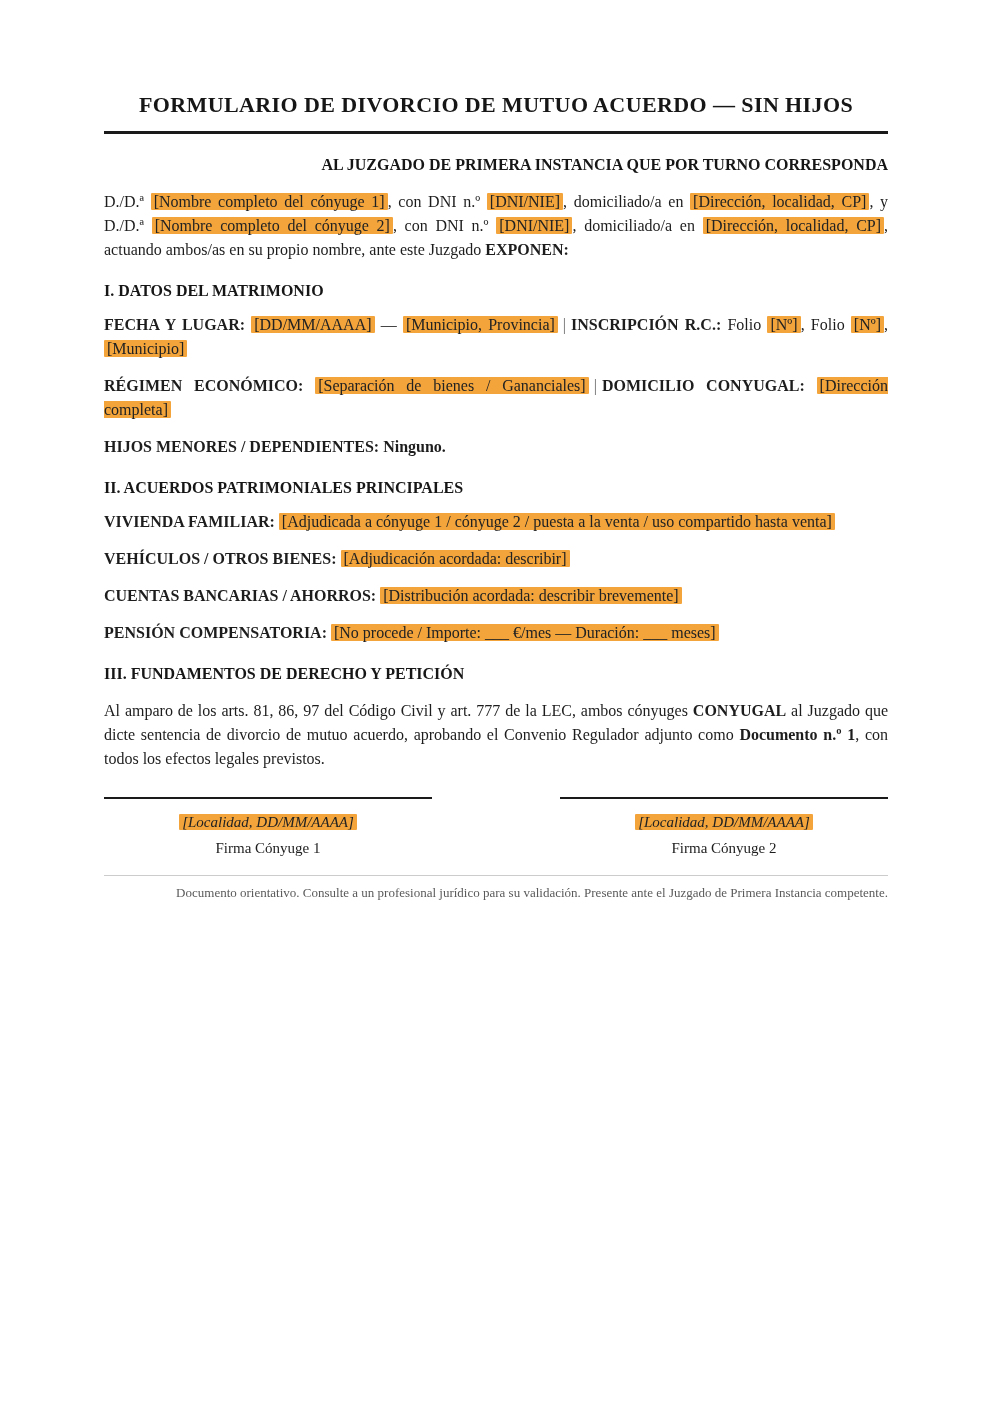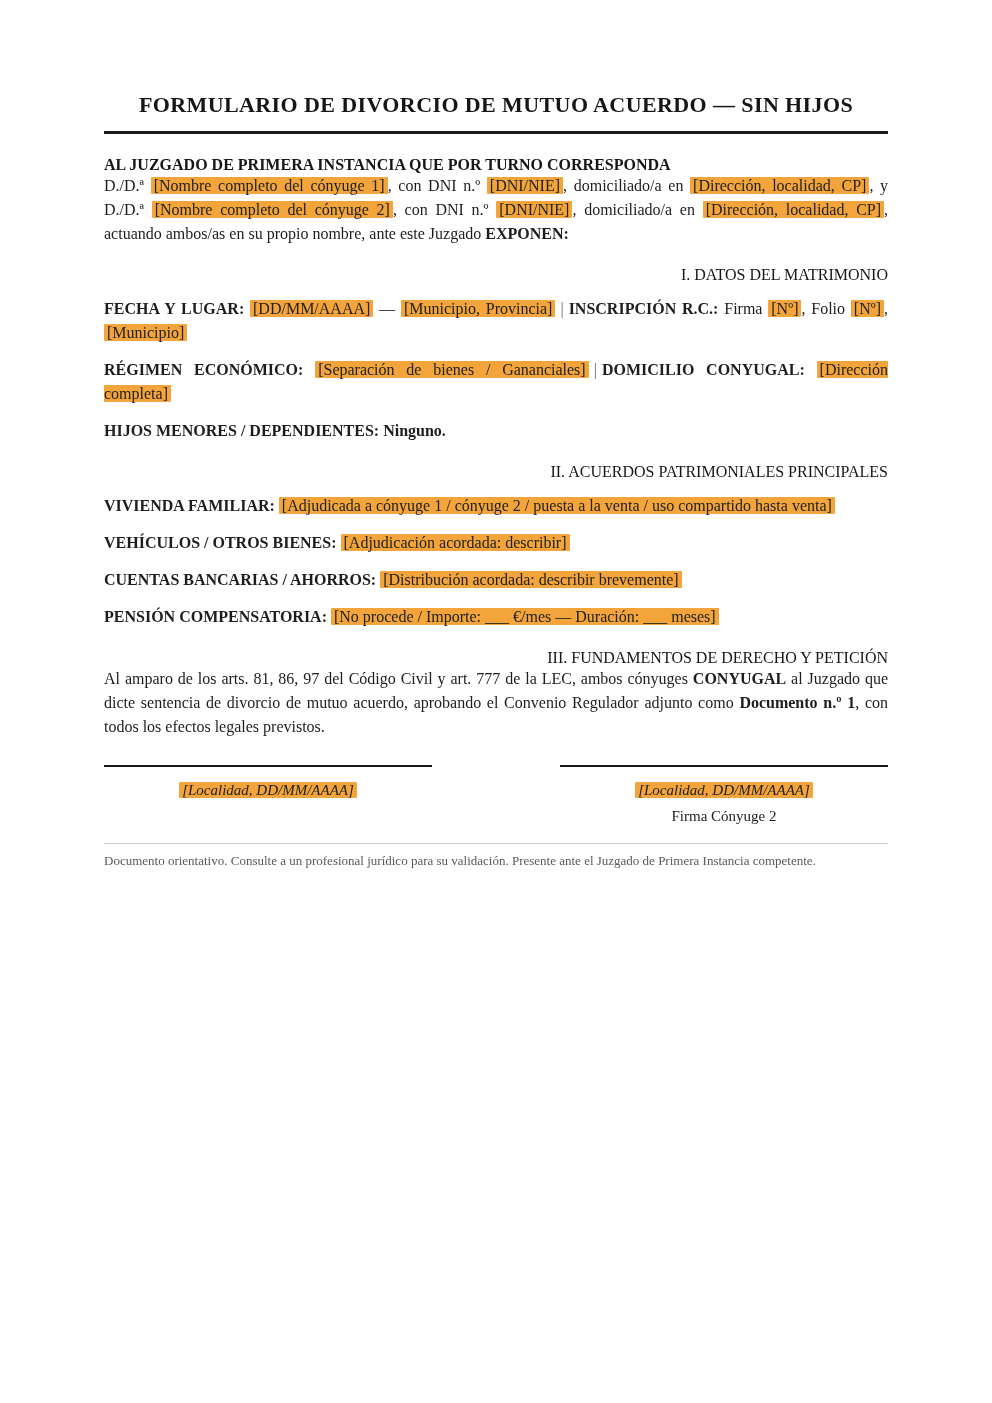--- a/index.html
+++ b/index.html
@@ -23,37 +23,37 @@
     font-weight: bold;
     letter-spacing: 0.4px;
     color: #161616;
   }
   .title-rule {
     border: none;
     border-top: 3px solid #1a1a1a;
     margin: 13px 0 0 0;
   }
   .court-heading {
-    text-align: left;
+    text-align: right;
     font-size: 16px;
     font-weight: bold;
     margin-top: 22px;
     color: #161616;
   }
   .para {
     font-size: 16px;
     line-height: 24px;
     text-align: justify;
+    margin-top: 16px;
   }
   .section-heading {
     font-size: 16px;
-    font-weight: normal;
+    font-weight: bold;
     margin-top: 20px;
     color: #161616;
-    text-align: right;
   }
   .field-line {
     font-size: 16px;
     line-height: 24px;
     text-align: justify;
     margin-top: 13px;
   }
   .b { font-weight: bold; }
   .hl {
     background: #f3a53c;
@@ -75,21 +75,21 @@
   }
   .sig-date { font-size: 15px; line-height: 22px; font-style: italic; }
   .sig-label { font-size: 15px; margin-top: 7px; color: #1d1d1d; }
   .footer-rule {
     border: none;
     border-top: 1px solid #cccccc;
     margin-top: 18px;
   }
   .footer-note {
     margin-top: 9px;
-    text-align: left;
+    text-align: right;
     font-size: 13px;
     color: #5a5a5a;
   }
 </style>
 </head>
 <body>
 
 <div class="page">
 
   <div class="doc-title">FORMULARIO DE DIVORCIO DE MUTUO ACUERDO — SIN HIJOS</div>
@@ -97,21 +97,21 @@
 
   <div class="court-heading">AL JUZGADO DE PRIMERA INSTANCIA QUE POR TURNO CORRESPONDA</div>
 
   <p class="para">
     <span>D./D.ª </span><span class="hl">[Nombre completo del cónyuge 1]</span><span>, con DNI n.º </span><span class="hl">[DNI/NIE]</span><span>, domiciliado/a en </span><span class="hl">[Dirección, localidad, CP]</span><span>, y D./D.ª </span><span class="hl">[Nombre completo del cónyuge 2]</span><span>, con DNI n.º </span><span class="hl">[DNI/NIE]</span><span>, domiciliado/a en </span><span class="hl">[Dirección, localidad, CP]</span><span>, actuando ambos/as en su propio nombre, ante este Juzgado </span><span class="b">EXPONEN:</span>
   </p>
 
   <div class="section-heading">I. DATOS DEL MATRIMONIO</div>
 
   <p class="field-line">
-    <span class="b">FECHA Y LUGAR: </span><span class="hl">[DD/MM/AAAA]</span><span> — </span><span class="hl">[Municipio, Provincia]</span><span class="sep">|</span><span class="b">INSCRIPCIÓN R.C.: </span><span>Firma </span><span class="hl">[Nº]</span><span>, Folio </span><span class="hl">[Nº]</span><span>, </span><span class="hl">[Municipio]</span>
+    <span class="b">FECHA Y LUGAR: </span><span class="hl">[DD/MM/AAAA]</span><span> — </span><span class="hl">[Municipio, Provincia]</span><span class="sep">|</span><span class="b">INSCRIPCIÓN R.C.: </span><span>Folio </span><span class="hl">[Nº]</span><span>, Folio </span><span class="hl">[Nº]</span><span>, </span><span class="hl">[Municipio]</span>
   </p>
 
   <p class="field-line">
     <span class="b">RÉGIMEN ECONÓMICO: </span><span class="hl">[Separación de bienes / Gananciales]</span><span class="sep">|</span><span class="b">DOMICILIO CONYUGAL: </span><span class="hl">[Dirección completa]</span>
   </p>
 
   <p class="field-line">
     <span class="b">HIJOS MENORES / DEPENDIENTES: </span><span class="b">Ninguno.</span>
   </p>
 
@@ -137,20 +137,21 @@
   <div class="section-heading">III. FUNDAMENTOS DE DERECHO Y PETICIÓN</div>
 
   <p class="para">
     <span>Al amparo de los arts. 81, 86, 97 del Código Civil y art. 777 de la LEC, ambos cónyuges </span><span class="b">CONYUGAL</span><span> al Juzgado que dicte sentencia de divorcio de mutuo acuerdo, aprobando el Convenio Regulador adjunto como </span><span class="b">Documento n.º 1</span><span>, con todos los efectos legales previstos.</span>
   </p>
 
   <div class="sig-row">
     <div class="sig-block">
       <hr class="sig-line">
       <div class="sig-date"><span class="hl">[Localidad, DD/MM/AAAA]</span></div>
+      <div class="sig-label">Firma Cónyuge 1</div>
     </div>
     <div class="sig-block">
       <hr class="sig-line">
       <div class="sig-date"><span class="hl">[Localidad, DD/MM/AAAA]</span></div>
       <div class="sig-label">Firma Cónyuge 2</div>
     </div>
   </div>
 
   <hr class="footer-rule">
   <div class="footer-note">Documento orientativo. Consulte a un profesional jurídico para su validación. Presente ante el Juzgado de Primera Instancia competente.</div>

